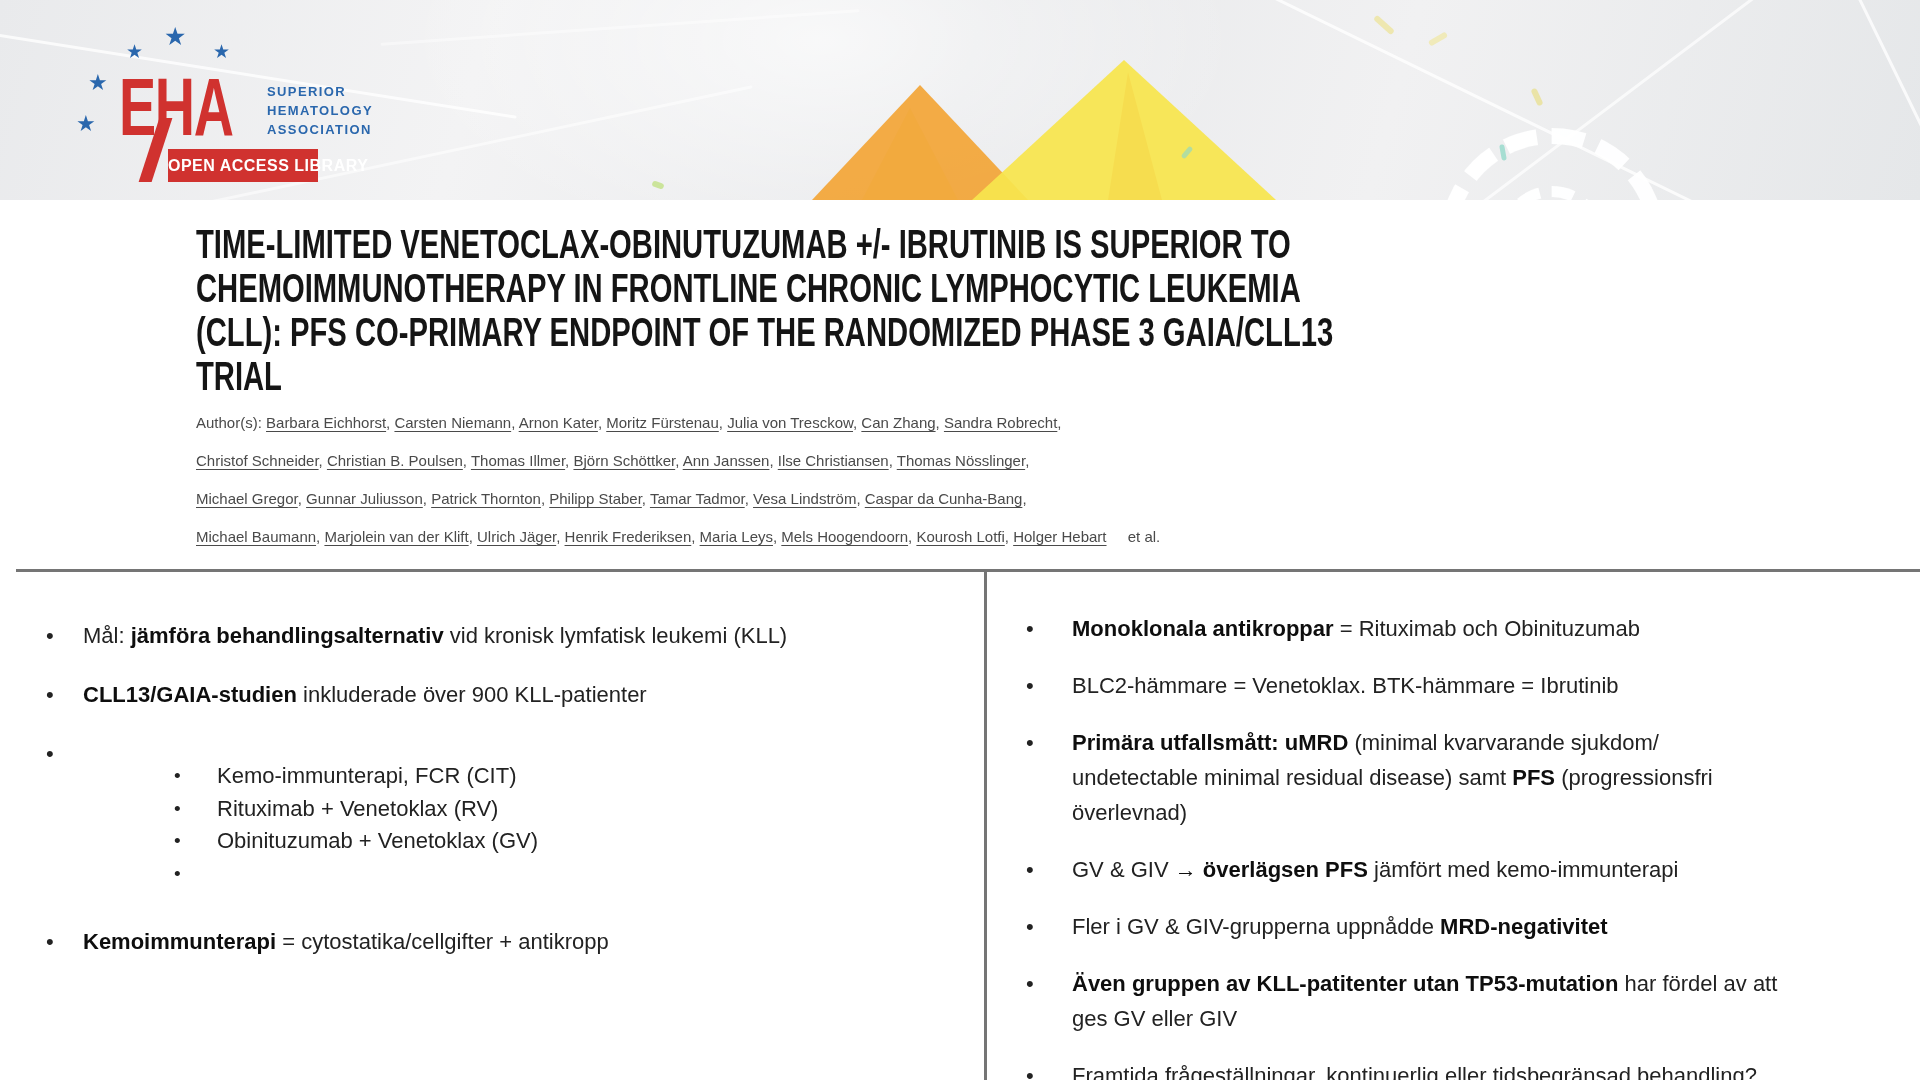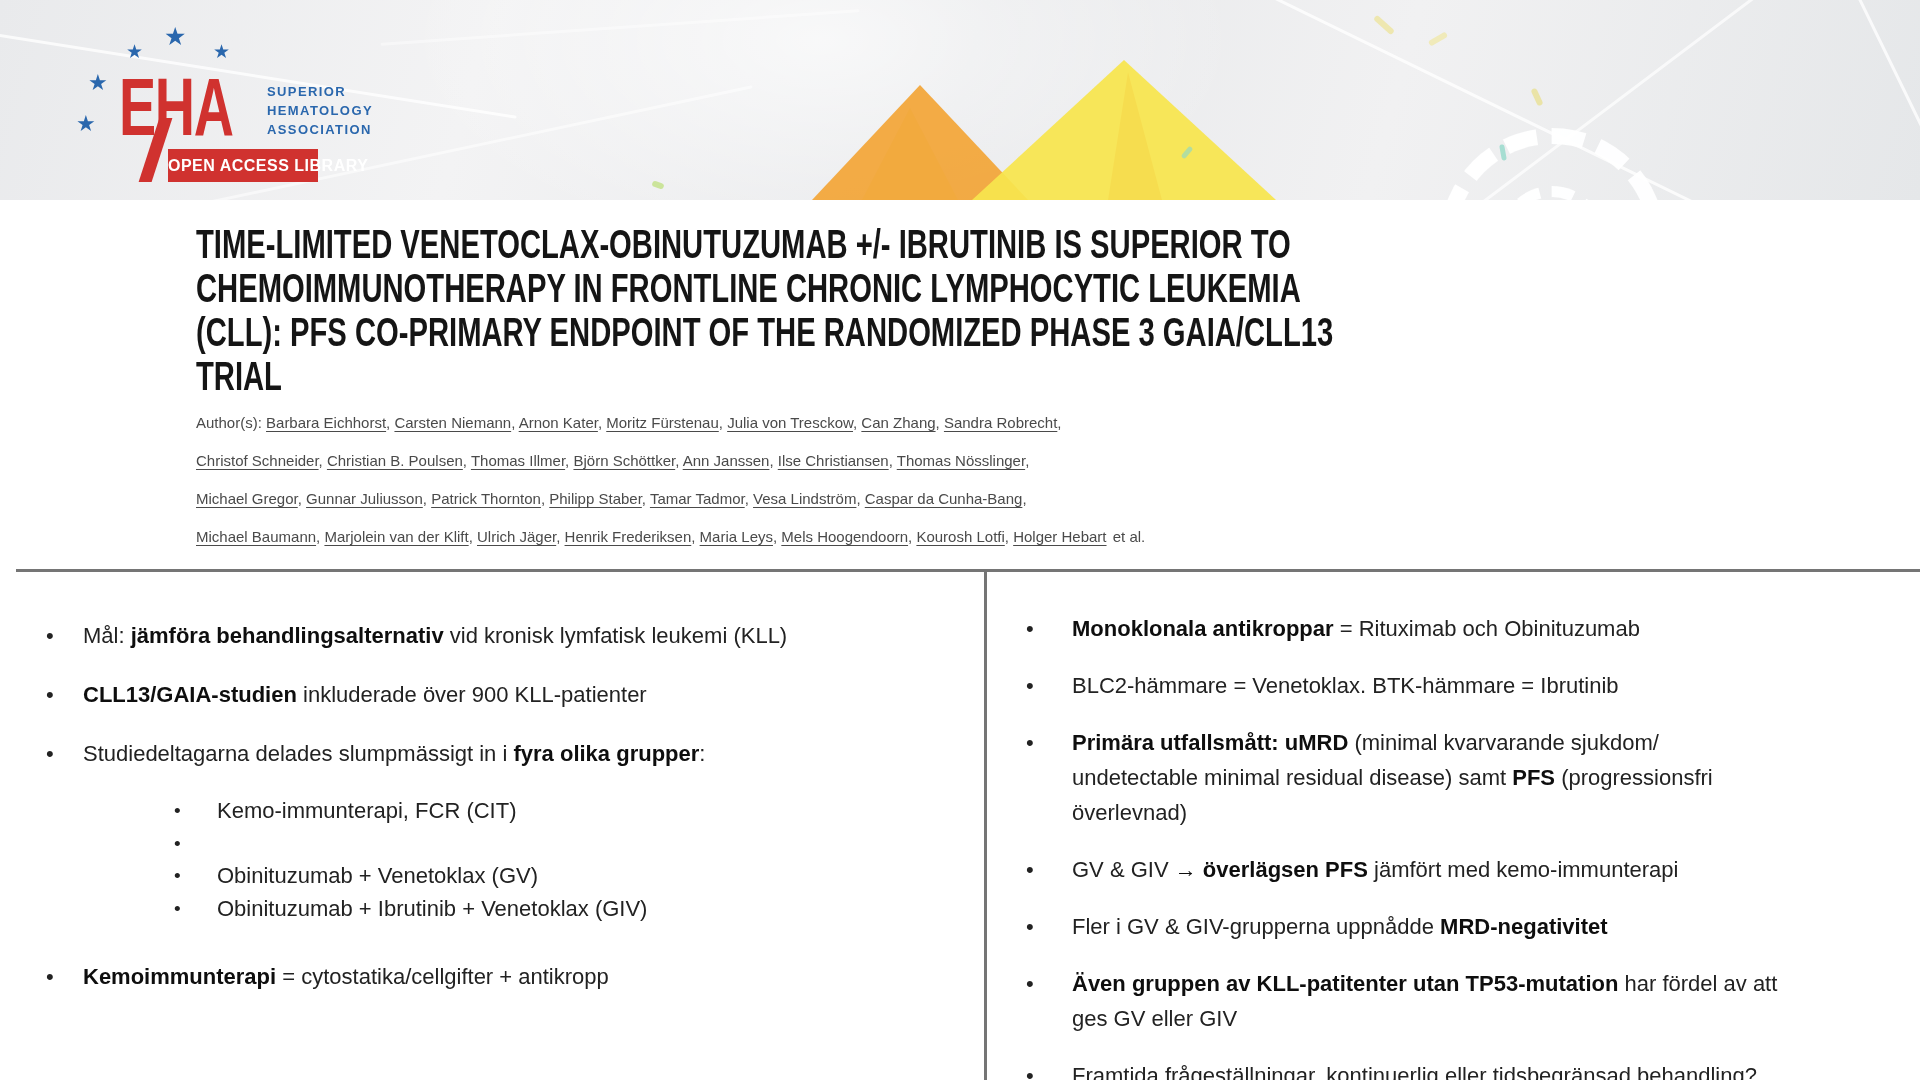--- a/index.html
+++ b/index.html
@@ -74,21 +74,21 @@
 
   
   .title-block{position:absolute;left:196px;top:222px;color:#151515;}
   .title-line{
     font-size:40px;font-weight:700;line-height:44px;white-space:nowrap;
     transform:scaleX(.73);transform-origin:0 50%;
   }
   .authors-block{position:absolute;left:196px;top:404px;color:#4a4a4a;font-size:15px;}
   .author-line{line-height:38px;white-space:nowrap;}
   .author-name{text-decoration:underline;text-underline-offset:3px;cursor:pointer;}
-  .author-suffix{margin-left:2px;}
+  .author-suffix{margin-left:17px;}
 
   
   .content{position:absolute;left:0;top:569px;width:1920px;height:511px;}
   .h-divider{position:absolute;left:16px;right:0;top:0;height:3px;background:var(--divider);}
   .v-divider{position:absolute;left:984px;top:0;bottom:-2px;width:3px;background:var(--divider);}
   .col{position:absolute;top:3px;color:#222;}
   .left-col{left:37px;width:905px;}
   .right-col{left:1022px;width:868px;}
   .col-heading{margin-top:42px;font-size:29px;font-weight:700;color:#101010;line-height:36px;}
   .bullet{display:flex;font-size:22px;line-height:35px;}
@@ -175,36 +175,35 @@
         </div>
         <div class="bullet">
           <span class="dot">•</span>
           <div class="bullet-body">
             <div class="bullet-text"><span class="b">CLL13/GAIA-studien</span><span> inkluderade över 900 KLL-patienter</span></div>
           </div>
         </div>
         <div class="bullet">
           <span class="dot">•</span>
           <div class="bullet-body">
-            <div class="bullet-text"><span>Studiedeltagarna delades slumpmässigt in i </span><span class="b">fyra olika grupper</span><span>:</span></div>
             <div class="sub-list">
               <div class="sub-bullet">
                 <span class="sub-dot">•</span>
                 <span class="sub-text">Kemo-immunterapi, FCR (CIT)</span>
               </div>
               <div class="sub-bullet">
                 <span class="sub-dot">•</span>
+                <span class="sub-text">Rituximab + Venetoklax (RV)</span>
               </div>
               <div class="sub-bullet">
                 <span class="sub-dot">•</span>
                 <span class="sub-text">Obinituzumab + Venetoklax (GV)</span>
               </div>
               <div class="sub-bullet">
                 <span class="sub-dot">•</span>
-                <span class="sub-text">Obinituzumab + Ibrutinib + Venetoklax (GIV)</span>
               </div>
             </div>
           </div>
         </div>
         <div class="bullet">
           <span class="dot">•</span>
           <div class="bullet-body">
             <div class="bullet-text"><span class="b">Kemoimmunterapi</span><span> = cytostatika/cellgifter + antikropp</span></div>
           </div>
         </div>

